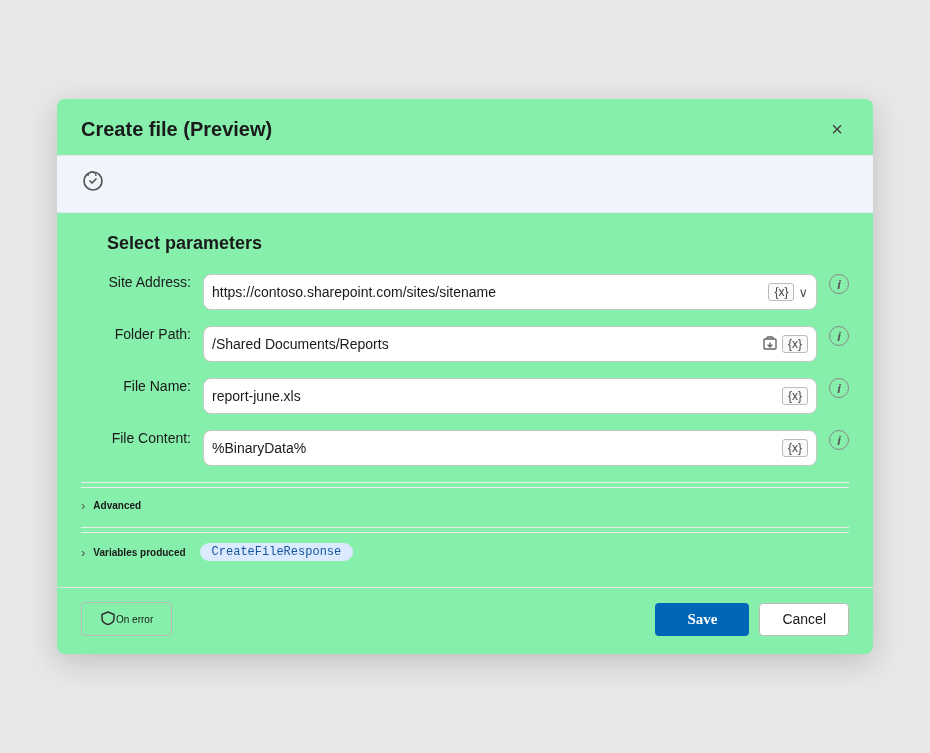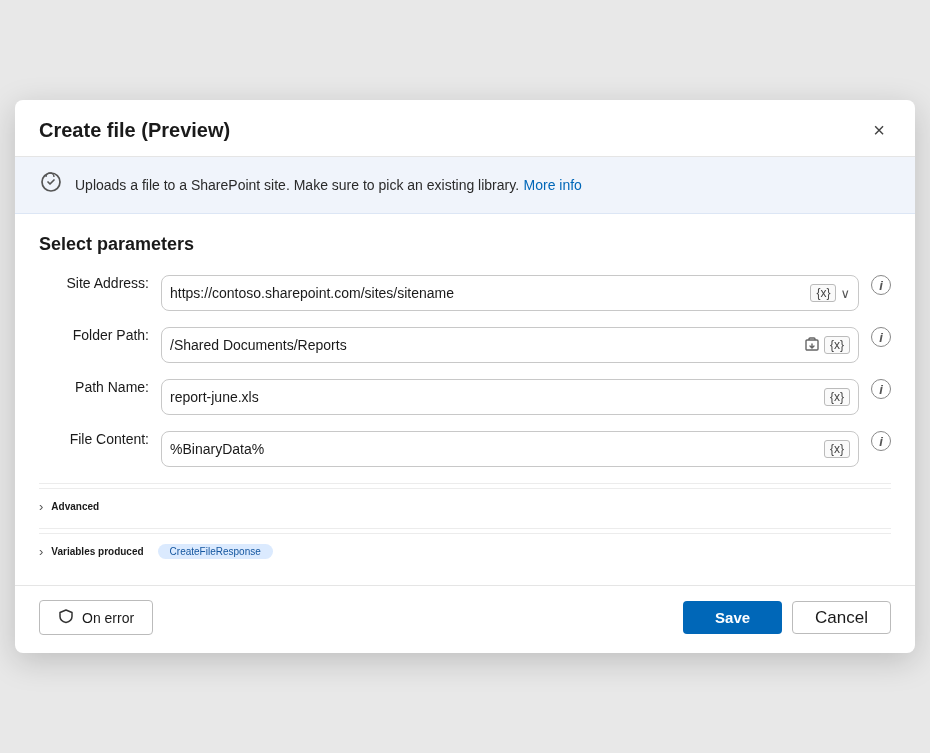--- a/index.html
+++ b/index.html
@@ -5,24 +5,24 @@
     * { box-sizing: border-box; margin: 0; padding: 0; }
     body {
       background: #e8e8e8;
       display: flex;
       align-items: center;
       justify-content: center;
       min-height: 100vh;
       font-family: 'Segoe UI', Arial, sans-serif;
     }
     .dialog {
-      background: #ffffff;
+      background: #86efac;
       border-radius: 8px;
       box-shadow: 0 8px 32px rgba(0,0,0,0.18);
-      width: 900px;
+      width: 816px;
       max-width: 98vw;
       overflow: hidden;
     }
     .dialog-header {
       display: flex;
       align-items: center;
       justify-content: space-between;
       padding: 18px 24px 14px 24px;
       border-bottom: 1px solid #e5e5e5;
     }
@@ -64,20 +64,21 @@
       font-size: 14px;
     }
     .dialog-body {
       padding: 20px 24px 16px 24px;
     }
     .section-header {
       display: flex;
       align-items: flex-start;
       justify-content: space-between;
       margin-bottom: 20px;
+      margin-left: 26px;
     }
     .section-title {
       font-size: 18px;
       font-weight: 600;
       color: #1a1a1a;
     }
     .connection-ref-btn {
       display: flex;
       align-items: center;
       gap: 6px;
@@ -182,63 +183,64 @@
       font-size: 10px;
       font-weight: 700;
       color: #1a1a1a;
     }
     .variable-badge {
       display: inline-block;
       background: #dbeafe;
       color: #1557a0;
       border-radius: 12px;
       padding: 2px 12px;
-      font-size: 10px;
+      font-size: 12px;
       margin-left: 6px;
+      font-family: Liberation Mono, monospace;
     }
     .dialog-footer {
       display: flex;
       align-items: center;
       justify-content: space-between;
       padding: 14px 24px 18px 24px;
       border-top: 1px solid #e5e5e5;
     }
     .on-error-btn {
       display: flex;
       align-items: center;
-      gap: 8px;
       background: none;
       border: 1.5px solid #bbb;
       border-radius: 4px;
       padding: 7px 18px;
-      font-size: 14px;
+      font-size: 10px;
       color: #1a1a1a;
       cursor: pointer;
     }
     .footer-right {
       display: flex;
       gap: 10px;
     }
     .save-btn {
       background: #0067b8;
       color: #fff;
       border: none;
       border-radius: 4px;
       padding: 8px 32px;
       font-size: 15px;
       font-weight: 600;
       cursor: pointer;
+      font-family: Liberation Serif, serif;
     }
     .cancel-btn {
       background: #fff;
       color: #1a1a1a;
       border: 1.5px solid #bbb;
       border-radius: 4px;
       padding: 0 22px;
-      font-size: 17px;
+      font-size: 14px;
       cursor: pointer;
     }
     .divider {
       border: none;
       border-top: 1px solid #ececec;
       margin: 4px 0;
     }
   </style>
 </head>
 <body>
@@ -250,24 +252,20 @@
     <button class="close-btn">×</button>
   </div>
 
   <div class="info-banner">
     <span class="info-banner-icon">
       <svg width="24" height="24" viewBox="0 0 24 24" fill="none" stroke="#555" stroke-width="1.7">
         <circle cx="12" cy="12" r="9"></circle>
         <path d="M9 12l2 2 4-4" stroke="#555" stroke-width="1.7" stroke-linecap="round" stroke-linejoin="round"></path>
         <path d="M7 7c0-2.2 1.8-4 4-4s4 1.8 4 4" stroke="#555" stroke-width="1.4" fill="none"></path>
       </svg>
-    </span>
-    <span>
-      <span class="info-banner-text">Uploads a file to a SharePoint site. Make sure to pick an existing library.</span>
-      <a class="info-banner-link" href="#">More info</a>
     </span>
   </div>
 
   <div class="dialog-body">
 
     <div class="section-header">
       <span class="section-title">Select parameters</span>
     </div>
 
     <div>
@@ -296,21 +294,21 @@
                 <path d="M8 8v4M6 10l2 2 2-2" stroke-linecap="round"></path>
               </svg>
             </span>
             <span class="var-badge">{x}</span>
           </div>
         </div>
         <span class="info-icon">i</span>
       </div>
 
       <div class="form-row">
-        <span class="form-label">Path Name:</span>
+        <span class="form-label">File Name:</span>
         <div class="input-wrapper">
           <input class="input-field" type="text" value="report-june.xls" style="">
           <div class="input-actions">
             <span class="var-badge">{x}</span>
           </div>
         </div>
         <span class="info-icon">i</span>
       </div>
 
       <div class="form-row">

